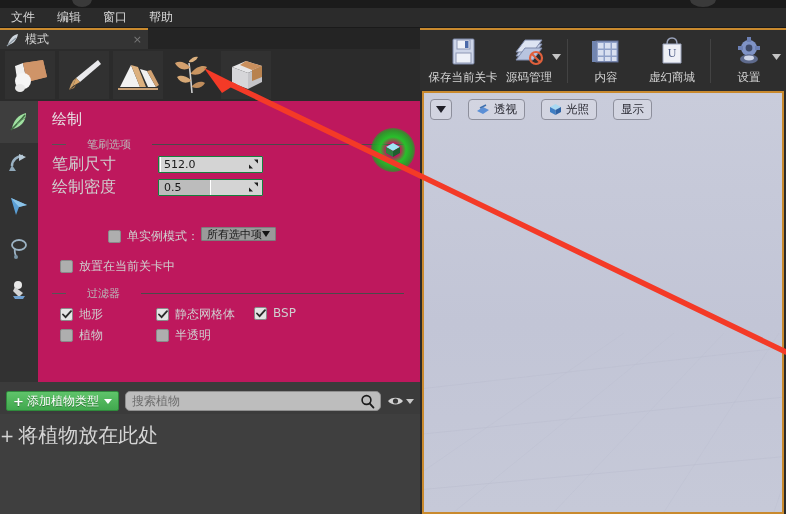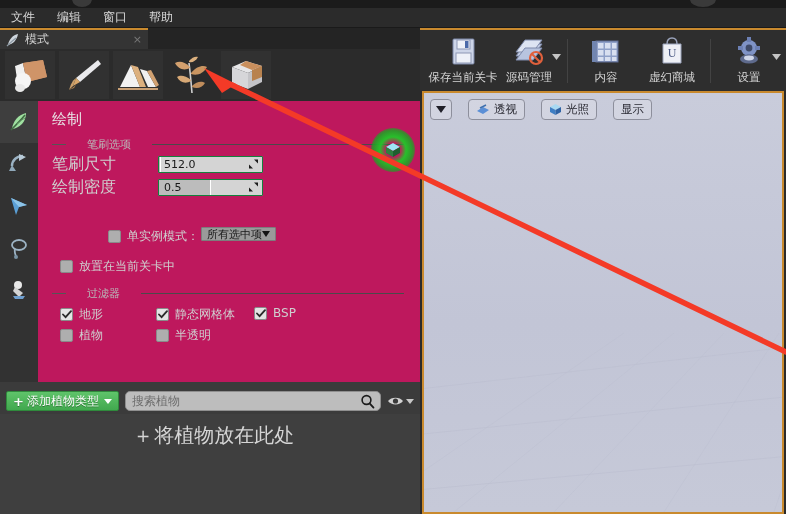--- a/index.html
+++ b/index.html
@@ -184,23 +184,22 @@
     position: relative;
   }
   #search-box .ph { color: #6e6e6e; font-size: 12px; }
   #search-box .mag { position: absolute; right: 5px; top: 2px; }
   #eye-btn { display: flex; align-items: center; gap: 2px; }
 
   
   #droparea {
     position: absolute; left: 0; top: 386px; width: 420px; height: 100px;
     background: #3f3f3f;
-    display: flex; align-items: flex-start; justify-content: center;
+    display: flex; align-items: flex-start; justify-content: flex-start;
     padding-top: 8px;
-    padding-left: 10px;
   }
   #drop-text { color: #d5d5d5; font-size: 20px; }
   #drop-text .dp { font-size: 17px; margin-right: 4px; }
 
   
   #rightside {
     position: absolute; left: 420px; top: 28px; width: 366px; height: 486px;
     background: #2b2b2b;
   }
   #main-toolbar {

